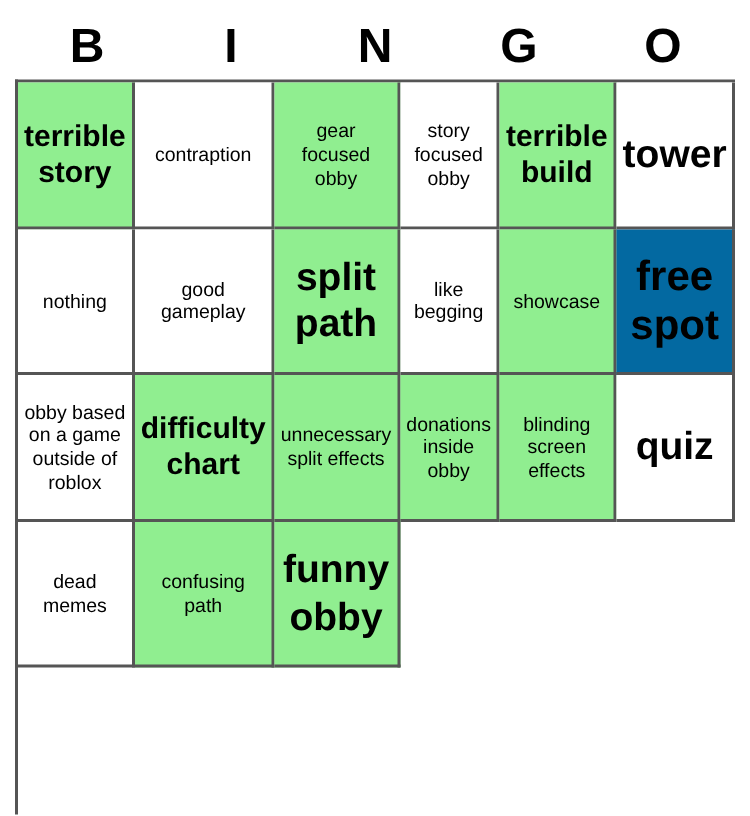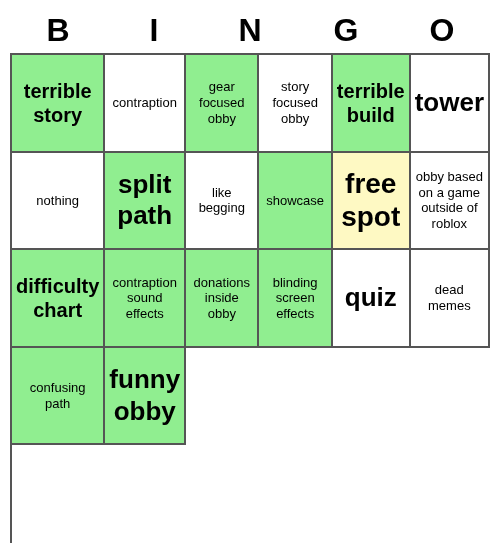--- a/index.html
+++ b/index.html
@@ -55,21 +55,21 @@
     }
     .cell.large-text {
       font-size: 20px;
       font-weight: bold;
     }
     .cell.xl-text {
       font-size: 26px;
       font-weight: bold;
     }
     .cell.free {
-      background: #fef9c3;
+      background: #0369a1;
       font-size: 28px;
       font-weight: bold;
     }
   </style>
 </head>
 <body>
 
 <div class="bingo-container">
   <div class="bingo-title">
     <span>B</span>
@@ -79,27 +79,28 @@
     <span>O</span>
   </div>
   <div class="bingo-grid" id="bingo-grid">
   <div class="cell green large-text">terrible story</div>
       <div class="cell ">contraption</div>
       <div class="cell green">gear focused obby</div>
       <div class="cell ">story focused obby</div>
       <div class="cell green large-text">terrible build</div>
       <div class="cell xl-text">tower</div>
       <div class="cell ">nothing</div>
+      <div class="cell ">good gameplay</div>
       <div class="cell green xl-text">split path</div>
       <div class="cell ">like begging</div>
       <div class="cell green">showcase</div>
       <div class="cell free">free spot</div>
       <div class="cell ">obby based on a game outside of roblox</div>
       <div class="cell green large-text">difficulty chart</div>
-      <div class="cell green">contraption sound effects</div>
+      <div class="cell green">unnecessary split effects</div>
       <div class="cell green">donations inside obby</div>
       <div class="cell green">blinding screen effects</div>
       <div class="cell xl-text">quiz</div>
       <div class="cell ">dead memes</div>
       <div class="cell green">confusing path</div>
       <div class="cell green xl-text">funny obby</div>
     </div>
 </div>
 
 </body></html>

